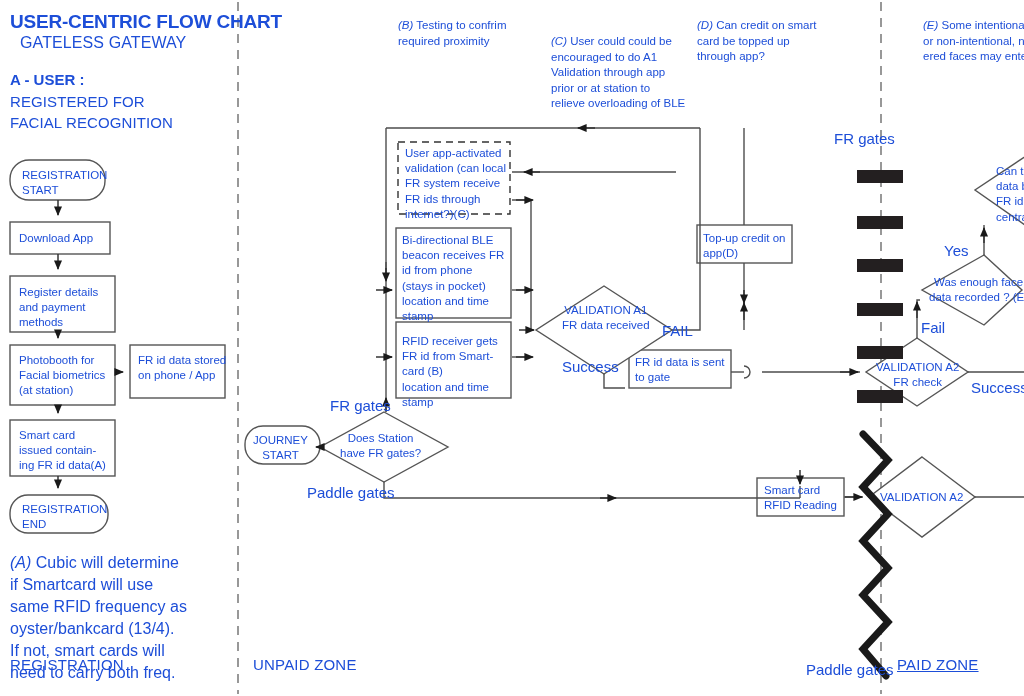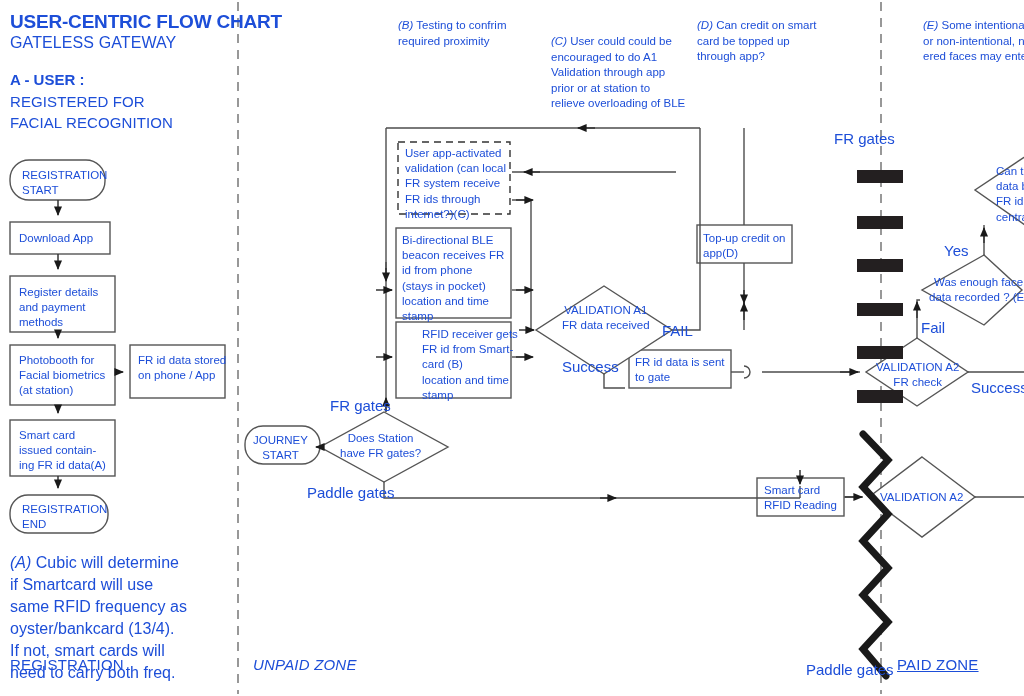--- a/index.html
+++ b/index.html
@@ -3,21 +3,21 @@
 <meta charset="utf-8">
 <style>
   html,body{margin:0;padding:0;background:#ffffff;}
   body{width:1024px;height:696px;position:relative;overflow:hidden;
        font-family:"Liberation Sans","DejaVu Sans",sans-serif;color:#111;}
   #root{position:relative;width:1024px;height:696px;}
   svg#canvas{position:absolute;left:0;top:0;width:1024px;height:696px;}
 
   .txt{position:absolute;line-height:1.30;color:#1d4ed8;}
   .t-title{font-size:19px;font-weight:bold;letter-spacing:-0.2px;}
-  .t-sub{font-size:16px;letter-spacing:0.1px;}
+  .t-sub{font-size:16px;letter-spacing:0.1px;margin-left:10px;}
   .t-secthead{font-size:15px;font-weight:bold;}
   .t-sect{font-size:15px;letter-spacing:0.1px;}
   .t-zone{font-size:15px;letter-spacing:0.2px;}
   .t-note{font-size:11.5px;line-height:1.35;}
   .t-box{font-size:11.5px;line-height:1.32;}
   .t-lbl{font-size:15px;}
   .t-cap{font-size:16px;line-height:1.38;}
   .it{font-style:italic;}
   .nw{white-space:pre;}
   .ctr{text-align:center;}
@@ -221,21 +221,21 @@
 validation (can local
 FR system receive
 FR ids through
 internet?)(C)</div>
   <div class="txt t-box nw" style="left:402px;top:233px;">Bi-directional BLE
 beacon receives FR
 id from phone
 (stays in pocket)
 location and time
 stamp</div>
-  <div class="txt t-box nw" style="left:402px;top:327px;margin-left:20px;">RFID receiver gets
+  <div class="txt t-box nw" style="left:402px;top:334px;">RFID receiver gets
 FR id from Smart-
 card (B)
 location and time
 stamp</div>
   <div class="txt t-box nw" style="left:703px;top:231px;">Top-up credit on
 app(D)</div>
   <div class="txt t-box nw" style="left:635px;top:355px;">FR id data is sent
 to gate</div>
   <div class="txt t-box nw" style="left:764px;top:483px;">Smart card
 RFID Reading</div>
@@ -260,16 +260,16 @@
   <div class="txt t-box nw ctr" style="left:929px;top:275px;">Was enough face
 data recorded ? (E)</div>
   <div class="txt t-lbl" style="left:944px;top:241px;">Yes</div>
   <div class="txt t-box nw" style="left:996px;top:164px;">Can th
 data b
 FR id o
 central</div>
   <div class="txt t-box nw" style="left:880px;top:490px;">VALIDATION A2</div>
 
   <div class="txt t-zone" style="left:10px;top:655px;">REGISTRATION</div>
-  <div class="txt t-zone" style="left:253px;top:655px;font-style:italic;">UNPAID ZONE</div>
+  <div class="txt t-zone" style="left:253px;top:655px;">UNPAID ZONE</div>
   <div class="txt t-zone" style="left:897px;top:655px;text-decoration:underline;">PAID ZONE</div>
 
 </div>
 
 </body></html>

